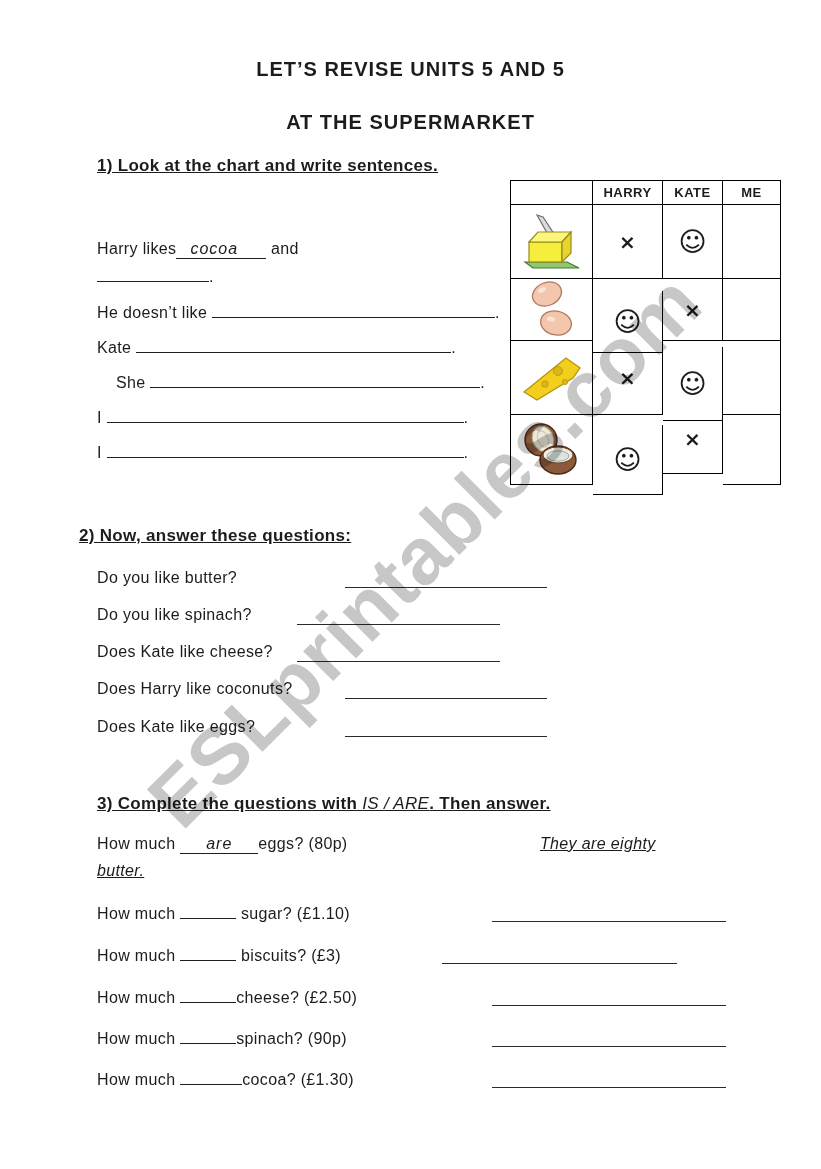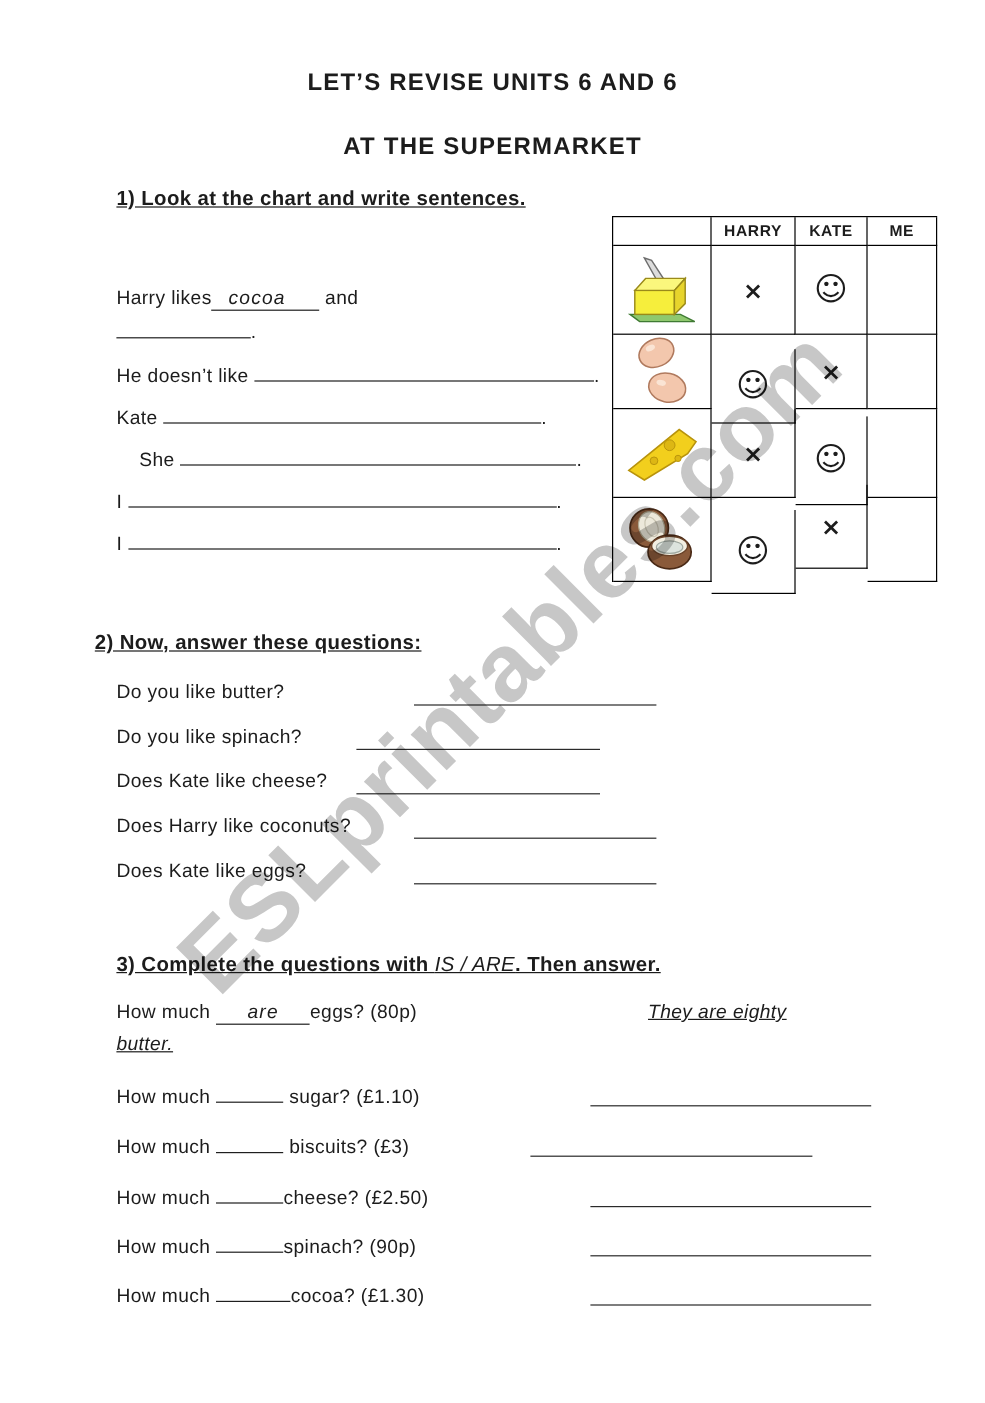--- a/index.html
+++ b/index.html
@@ -42,21 +42,21 @@
     transform:rotate(-45deg);
     font-size:80px;font-weight:bold;letter-spacing:1px;white-space:nowrap;
     color:#c7c7c7;mix-blend-mode:multiply;pointer-events:none;z-index:5;
   }
 </style>
 </head>
 <body>
 
 <div class="page">
 
-  <div class="abs title" style="top:58px;">LET’S REVISE UNITS 6 AND 6</div>
+  <div class="abs title" style="top:58px;">LET’S REVISE UNITS 5 AND 5</div>
   <div class="abs title" style="top:111px;">AT THE SUPERMARKET</div>
 
   <div class="abs shead" style="left:97px;top:156px;">1) Look at the chart and write sentences.</div>
 
   <div class="abs line" style="left:97px;top:240px;">
     <span>Harry likes</span><span class="blankfill pL14 pR28"><span>cocoa</span></span>
     <span>and</span>
   </div>
   <div class="abs line" style="left:97px;top:266px;">
     <span class="blank bl112"></span><span>.</span>

